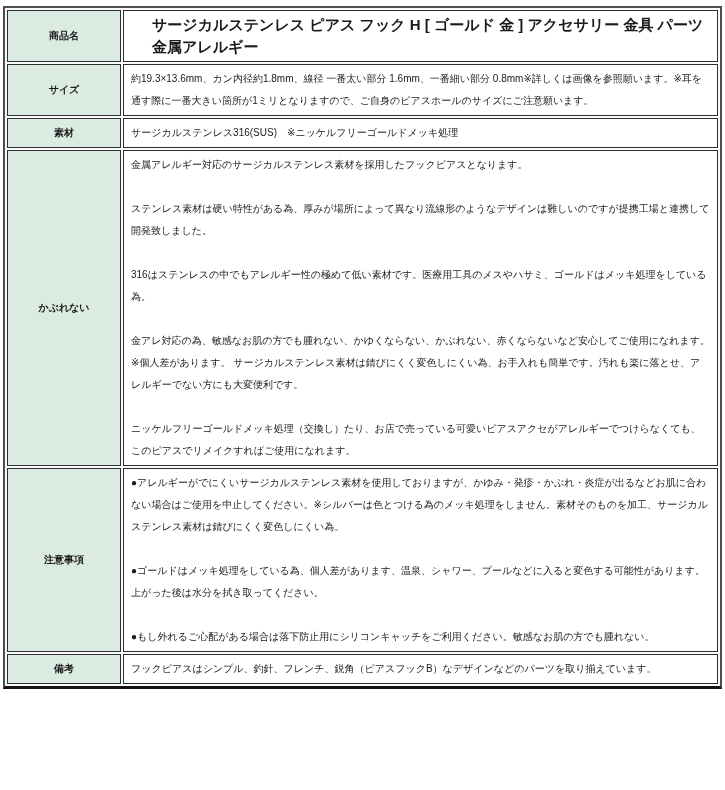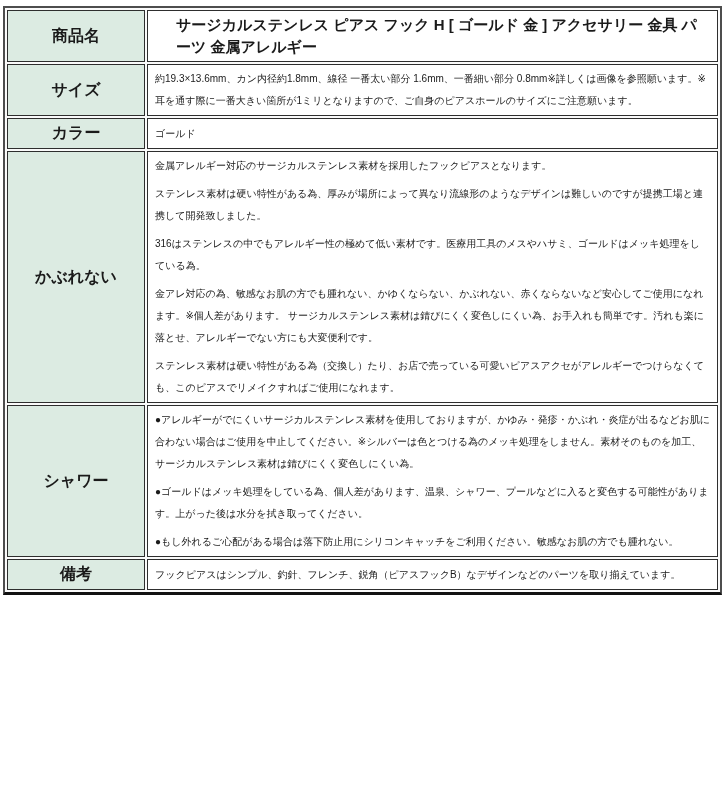--- a/index.html
+++ b/index.html
@@ -24,42 +24,42 @@
   table.spec{
     width:719px;
     border-collapse:separate;
     border-spacing:2px;
     background:var(--spacing-bg);
     border:2px solid var(--border-outer);
     border-bottom:3px solid #111111;
     table-layout:fixed;
   }
   table.spec th{
-    width:138px;
+    width:114px;
     background:var(--header-bg);
     border:1px solid var(--border-cell);
-    font-size:16px;
+    font-size:10px;
     font-weight:bold;
     text-align:center;
     vertical-align:middle;
     padding:4px 2px;
   }
   table.spec td{
     background:var(--content-bg);
     border:1px solid var(--border-cell);
     font-size:10px;
     line-height:22px;
     vertical-align:middle;
     padding:3px 7px;
   }
   table.spec td p{
     margin:0;
   }
   table.spec td p + p{
-    margin-top:6px; 
+    margin-top:22px; 
   }
   table.spec td.bold{
     font-weight:bold;
     font-size:15px;
     padding-left:28px;
   }
 </style>
 </head>
 <body>
 
@@ -73,41 +73,41 @@
           </td>
   </tr>
 
   <tr>
     <th scope="row">サイズ</th>
     <td>
             <p>約19.3×13.6mm、カン内径約1.8mm、線径 一番太い部分 1.6mm、一番細い部分 0.8mm※詳しくは画像を参照願います。※耳を通す際に一番大きい箇所が1ミリとなりますので、ご自身のピアスホールのサイズにご注意願います。</p>
           </td>
   </tr>
 
-
   <tr>
-    <th scope="row">カラー</th>
+    <th scope="row">素材</th>
     <td>
-            <p>ゴールド</p>
+            <p>サージカルステンレス316(SUS)　※ニッケルフリーゴールドメッキ処理</p>
           </td>
   </tr>
+
 
   <tr>
     <th scope="row">かぶれない</th>
     <td>
             <p>金属アレルギー対応のサージカルステンレス素材を採用したフックピアスとなります。</p>
             <p>ステンレス素材は硬い特性がある為、厚みが場所によって異なり流線形のようなデザインは難しいのですが提携工場と連携して開発致しました。</p>
             <p>316はステンレスの中でもアレルギー性の極めて低い素材です。医療用工具のメスやハサミ、ゴールドはメッキ処理をしている為。</p>
             <p>金アレ対応の為、敏感なお肌の方でも腫れない、かゆくならない、かぶれない、赤くならないなど安心してご使用になれます。※個人差があります。 サージカルステンレス素材は錆びにくく変色しにくい為、お手入れも簡単です。汚れも楽に落とせ、アレルギーでない方にも大変便利です。</p>
-            <p>ステンレス素材は硬い特性がある為（交換し）たり、お店で売っている可愛いピアスアクセがアレルギーでつけらなくても、このピアスでリメイクすればご使用になれます。</p>
+            <p>ニッケルフリーゴールドメッキ処理（交換し）たり、お店で売っている可愛いピアスアクセがアレルギーでつけらなくても、このピアスでリメイクすればご使用になれます。</p>
           </td>
   </tr>
 
   <tr>
-    <th scope="row">シャワー</th>
+    <th scope="row">注意事項</th>
     <td>
             <p>●アレルギーがでにくいサージカルステンレス素材を使用しておりますが、かゆみ・発疹・かぶれ・炎症が出るなどお肌に合わない場合はご使用を中止してください。※シルバーは色とつける為のメッキ処理をしません。素材そのものを加工、サージカルステンレス素材は錆びにくく変色しにくい為。</p>
             <p>●ゴールドはメッキ処理をしている為、個人差があります、温泉、シャワー、プールなどに入ると変色する可能性があります。上がった後は水分を拭き取ってください。</p>
             <p>●もし外れるご心配がある場合は落下防止用にシリコンキャッチをご利用ください。敏感なお肌の方でも腫れない。</p>
           </td>
   </tr>
 
   <tr>
     <th scope="row">備考</th>
     <td>

